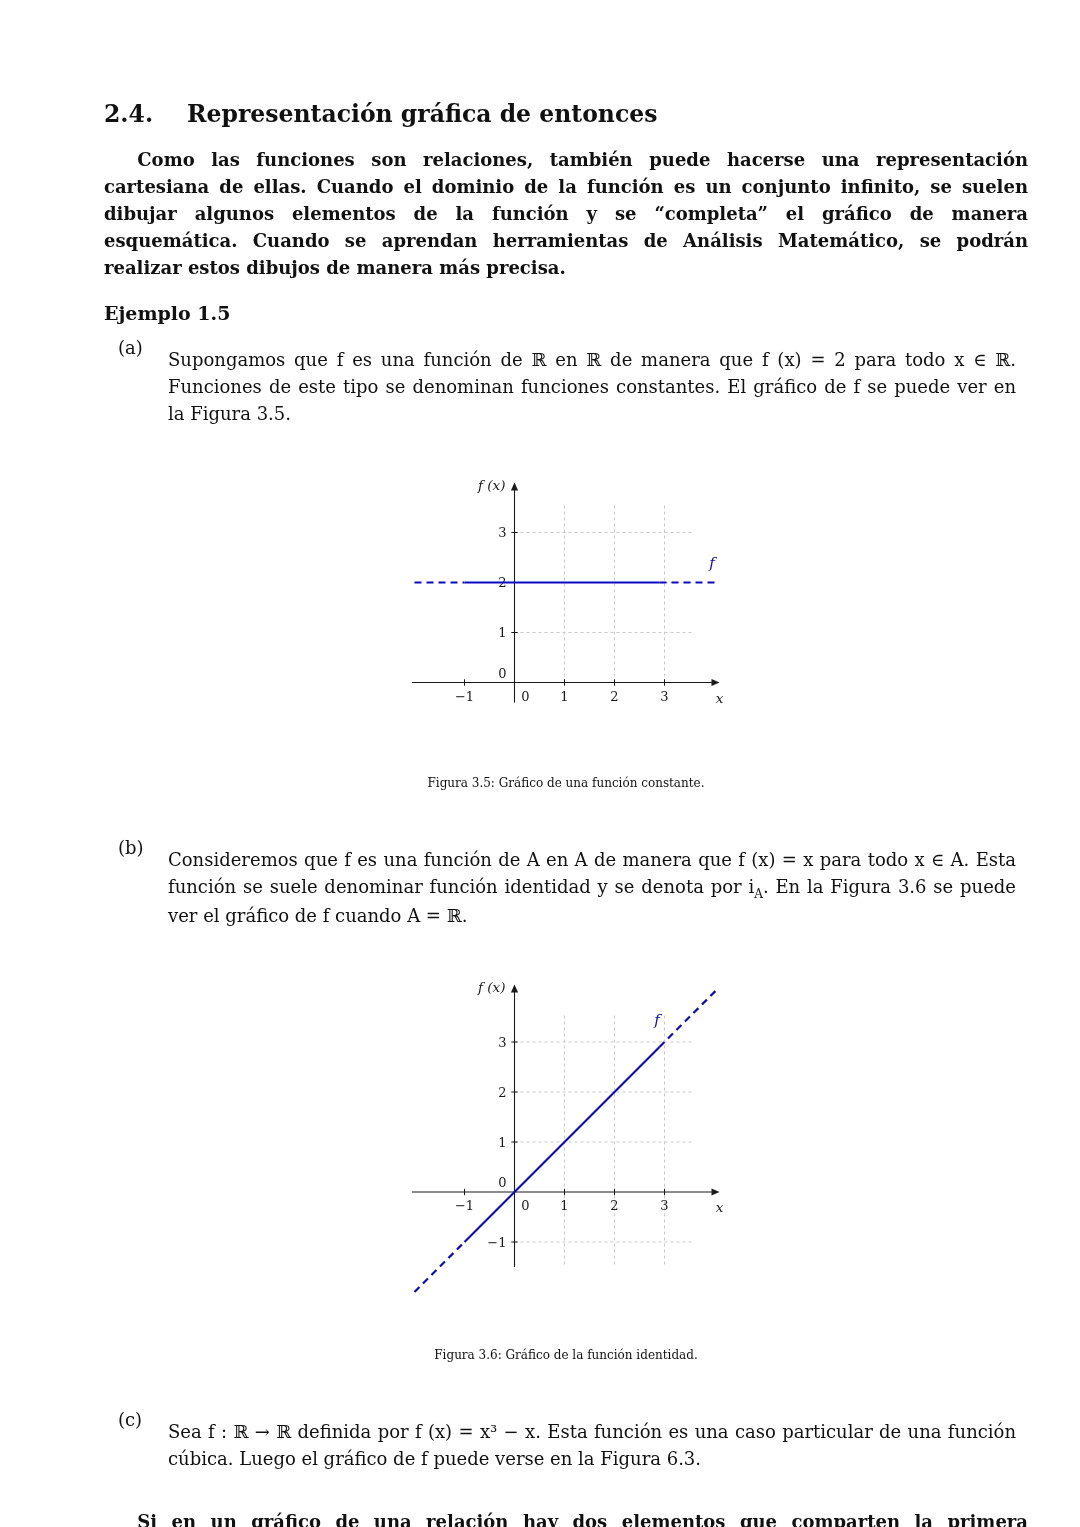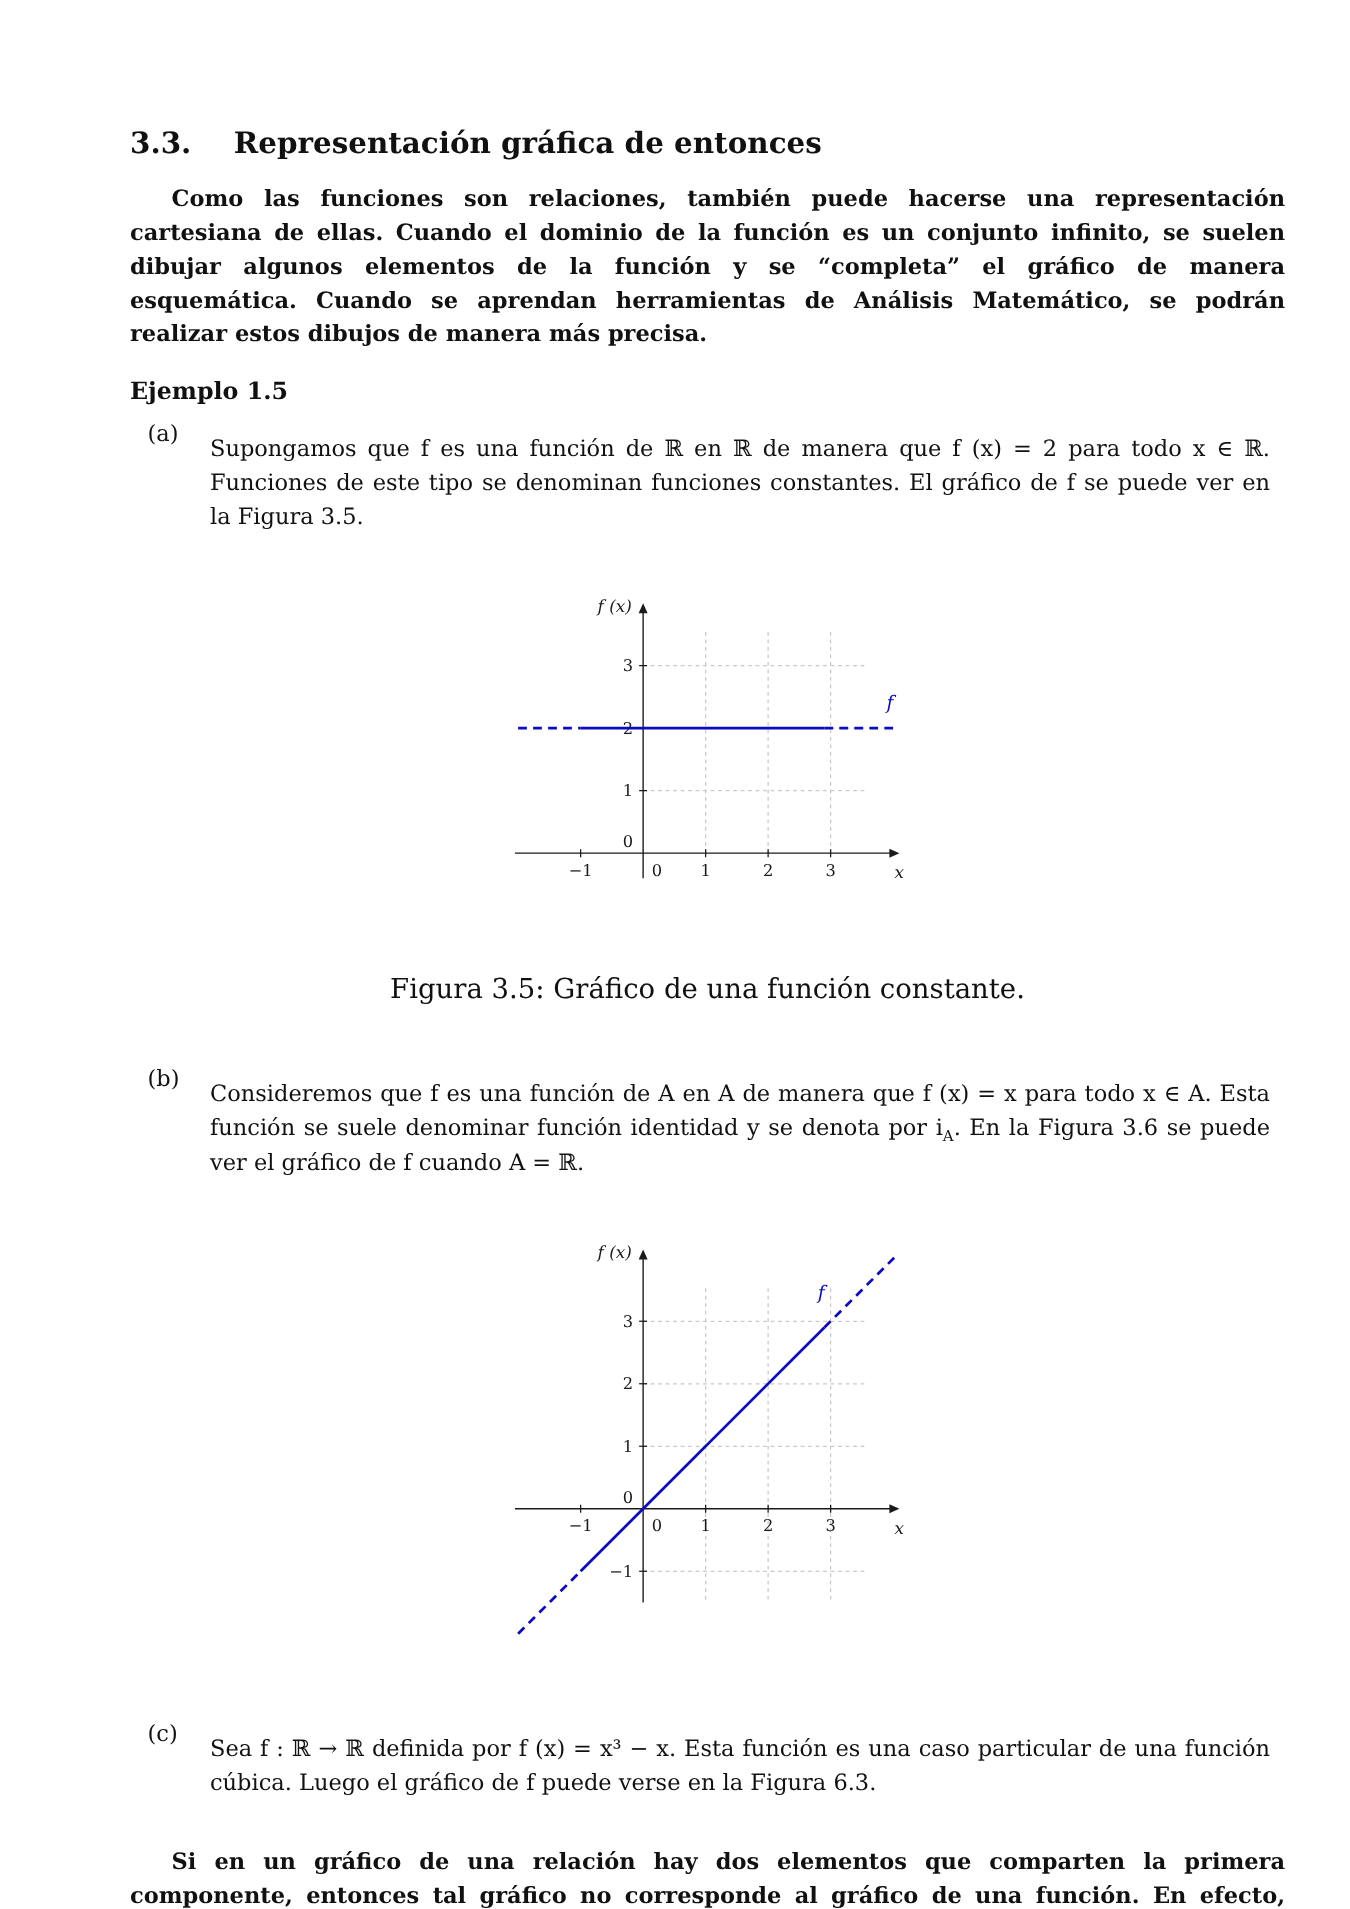--- a/index.html
+++ b/index.html
@@ -46,34 +46,34 @@
     flex: 1;
   }
   .sub { font-size: 12px; }
   figure.figure {
     margin: 20px auto 42px auto;
     text-align: center;
   }
   figure.figure svg { display: inline-block; }
   figcaption.caption {
     margin-top: 30px;
-    font-size: 22px;
+    font-size: 12px;
     text-align: center;
   }
   .closing { margin-top: 16px; }
   svg text { font-family: "DejaVu Serif", "Liberation Serif", serif; }
   svg .tick { font-size: 13px; }
   svg .axis-label { font-size: 13.5px; font-style: italic; }
   svg .series-label { font-size: 15px; font-style: italic; }
 </style>
 </head>
 <body>
 
 <h2 class="section-heading">
-  <span class="sec-num">3.3.</span><span class="sec-title">Representación gráfica de entonces</span>
+  <span class="sec-num">2.4.</span><span class="sec-title">Representación gráfica de entonces</span>
 </h2>
 
 <p class="para indent">Como las funciones son relaciones, también puede hacerse una representación cartesiana de ellas. Cuando el dominio de la función es un conjunto infinito, se suelen dibujar algunos elementos de la función y se “completa” el gráfico de manera esquemática. Cuando se aprendan herramientas de Análisis Matemático, se podrán realizar estos dibujos de manera más precisa.</p>
 
 <h3 class="example-heading">Ejemplo 1.5</h3>
 
 <div class="list-item">
   <span class="item-label">(a)</span>
   <p class="item-text">Supongamos que f es una función de ℝ en ℝ de manera que f (x) = 2 para todo x ∈ ℝ. Funciones de este tipo se denominan funciones constantes. El gráfico de f se puede ver en la Figura 3.5.</p>
 </div>
@@ -152,20 +152,21 @@
       <text x="107.5" y="127.49999999999999" text-anchor="end" fill="#1a1a1a" class="tick">2</text>
       <line x1="112.3" y1="72.99999999999999" x2="118.7" y2="72.99999999999999" stroke="#1a1a1a" stroke-width="1"></line>
       <text x="107.5" y="77.49999999999999" text-anchor="end" fill="#1a1a1a" class="tick">3</text>
       <text x="106.5" y="22.49999999999997" text-anchor="end" fill="#1a1a1a" class="axis-label">f (x)</text>
       <text x="320.5" y="243" text-anchor="middle" fill="#1a1a1a" class="axis-label">x</text>
       <polyline points="15.499999999999996,323 65.5,273" fill="none" stroke="#0b0bc2" stroke-width="2.2" stroke-dasharray="7 5"></polyline>
       <polyline points="65.5,273 260.5,78" fill="none" stroke="#0b0bc2" stroke-width="2.2"></polyline>
       <polyline points="260.5,78 317.99999999999994,20.5" fill="none" stroke="#0b0bc2" stroke-width="2.2" stroke-dasharray="7 5"></polyline>
       <text x="258" y="55.499999999999986" text-anchor="middle" fill="#0b0bc2" class="series-label">f</text>
     </svg>
+  <figcaption class="caption">Figura 3.6: Gráfico de la función identidad.</figcaption>
 </figure>
 
 <div class="list-item">
   <span class="item-label">(c)</span>
   <p class="item-text">Sea f : ℝ → ℝ definida por f (x) = x³ − x. Esta función es una caso particular de una función cúbica. Luego el gráfico de f puede verse en la Figura 6.3.</p>
 </div>
 
 <p class="para indent closing">Si en un gráfico de una relación hay dos elementos que comparten la primera componente, entonces tal gráfico no corresponde al gráfico de una función. En efecto, supongamos que (a, b) y (a, c) están en una relación ℛ y que b ≠ c. Como se está violando la Definición 3.1-(b) se tiene que ℛ no es una función.</p>
 
 </body></html>

